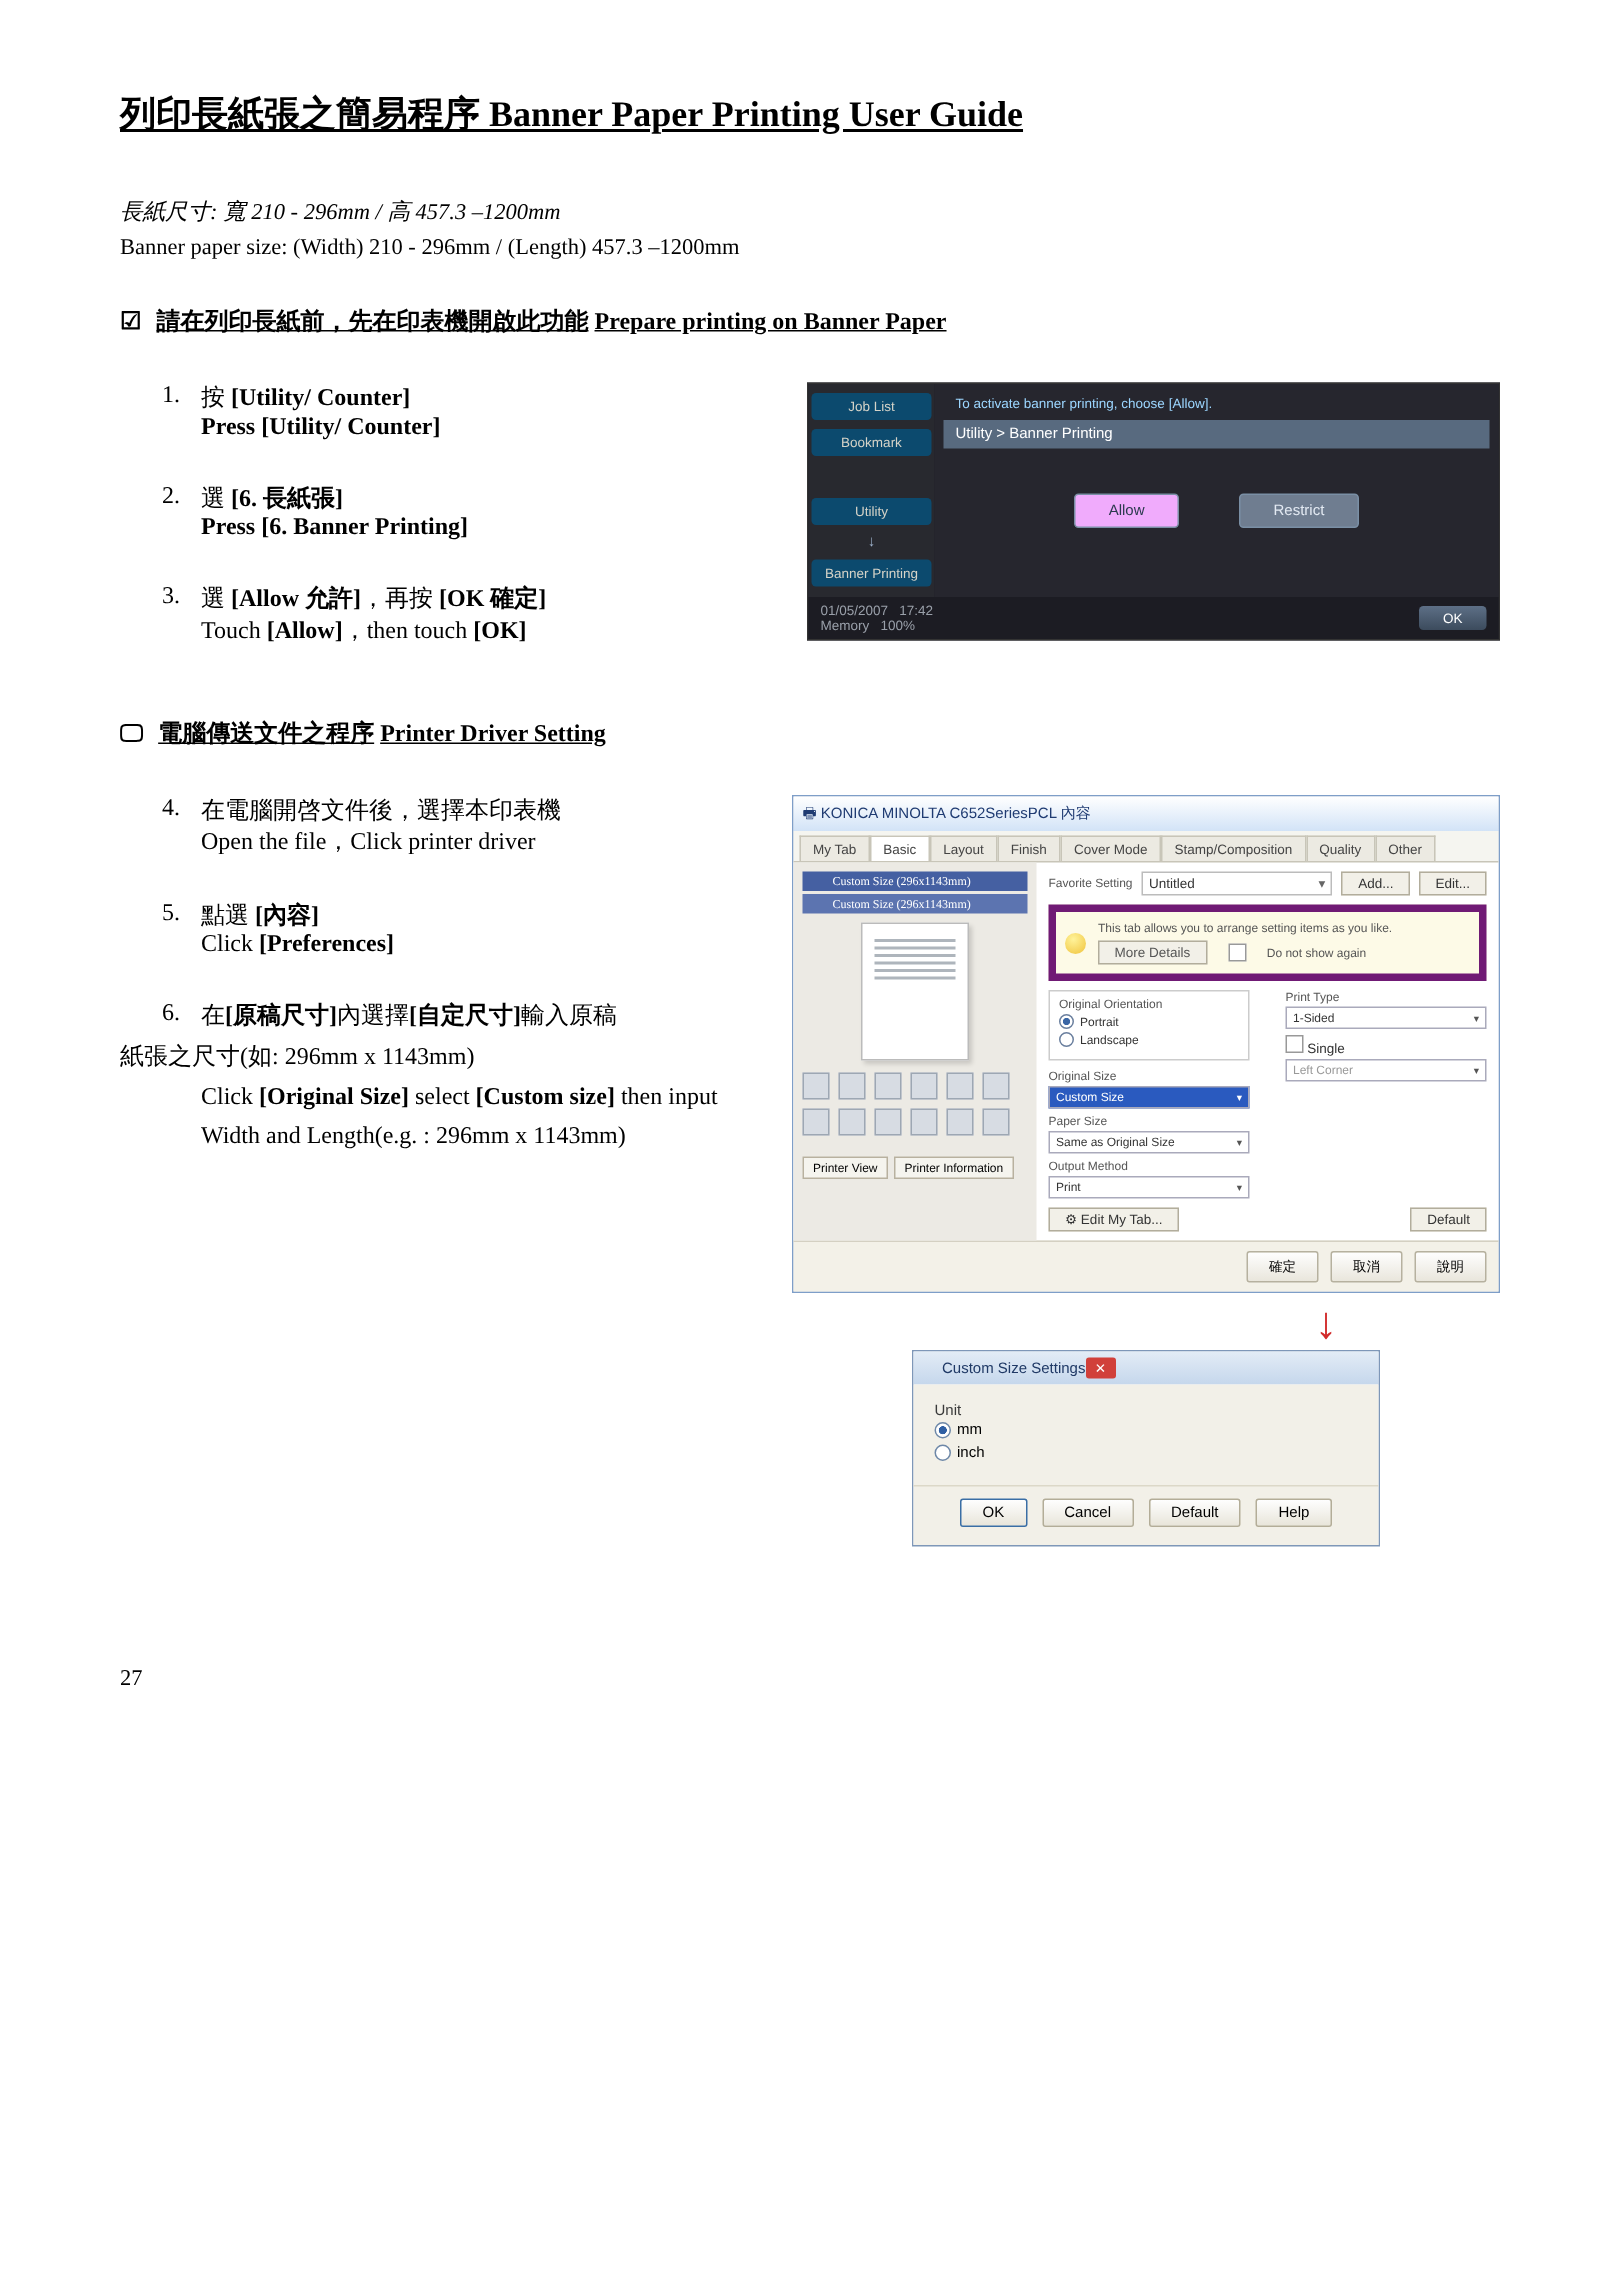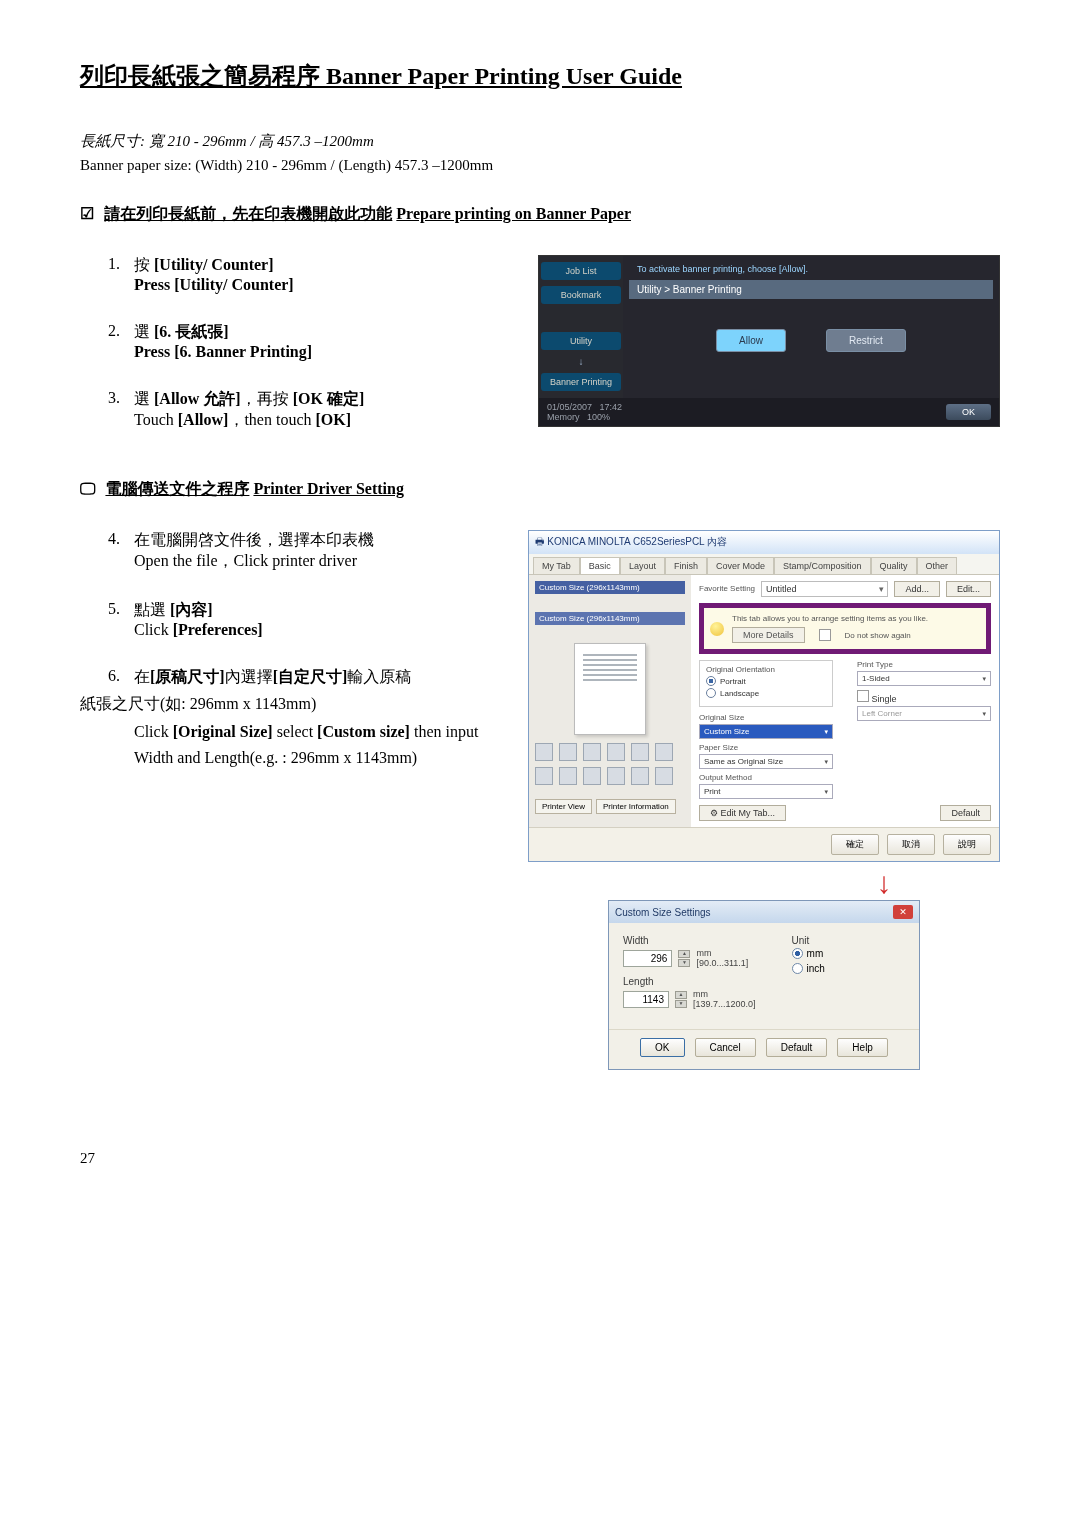--- a/index.html
+++ b/index.html
@@ -111,21 +111,21 @@
     padding: 4px 8px;
     margin-bottom: 20px;
   }
   .pp-btns {
     display: flex;
     gap: 40px;
     justify-content: center;
     margin: 30px 0 40px;
   }
   .pp-btn {
-    background: #7dd3fc;
+    background: #f0abfc;
     color: #2b3a4e;
     font-size: 10px;
     padding: 5px 22px;
     border-radius: 3px;
     border: 1px solid #7a8fa5;
   }
   .pp-btn.restr { background: #6f7d90; color: #e2e9f2; }
   .pp-footer {
     background: #1c1c23;
     display: flex;
@@ -180,22 +180,23 @@
   }
   .drv-preview {
     width: 150px;
     background: #eceae4;
     padding: 6px;
   }
   .drv-prev-label {
     background: #4560a2;
     color: #fff;
     font-size: 8px;
-    padding: 2px 4px;
-    margin-bottom: 18px;
+    padding: 2px 20px;
+    margin-bottom: 2px;
+    font-family: Liberation Serif, serif;
   }
   .drv-paper {
     background: #fff;
     height: 90px;
     margin: 6px auto;
     width: 70px;
     border: 1px solid #bbb;
     box-shadow: 2px 2px 3px rgba(0,0,0,.15);
     position: relative;
   }
@@ -320,23 +321,23 @@
   .csd {
     width: 310px;
     border: 1px solid #7e97b8;
     font-family: Tahoma, sans-serif;
     font-size: 10px;
     margin-left: 80px;
   }
   .csd-title {
     background: linear-gradient(#e3ecf6, #c5d7ec);
     color: #203a66;
-    padding: 4px 6px;
-    display: flex;
-    justify-content: space-between;
+    padding: 4px 19px;
+    display: flex;
+    justify-content: flex-start;
     align-items: center;
   }
   .csd-close {
     background: #d1403a;
     color: #fff;
     width: 20px; height: 14px;
     text-align: center;
     border-radius: 2px;
     font-size: 9px;
     line-height: 14px;
@@ -632,40 +633,20 @@
 
     <div class="arrow">↓</div>
 
     <div class="csd">
       <div class="csd-title">
         <span>Custom Size Settings</span>
         <span class="csd-close">✕</span>
       </div>
       <div class="csd-body">
         <div class="csd-col">
-          <div class="csd-lab">Width</div>
-          <div class="csd-inrow">
-            <div class="csd-in">296</div>
-            <div class="csd-spin">
-                <div>▲</div>
-                <div>▼</div>
-              </div>
-            <span class="csd-range">mm [90.0...311.1]</span>
-          </div>
-          <div class="csd-lab">Length</div>
-          <div class="csd-inrow">
-            <div class="csd-in">1143</div>
-            <div class="csd-spin">
-                <div>▲</div>
-                <div>▼</div>
-              </div>
-            <span class="csd-range">mm [139.7...1200.0]</span>
-          </div>
-        </div>
-        <div class="csd-col">
           <div class="csd-lab">Unit</div>
           <div class="csd-radio">
               <span class="d sel"></span>
               <span>mm</span>
             </div>
           <div class="csd-radio">
               <span class="d"></span>
               <span>inch</span>
             </div>
         </div>

